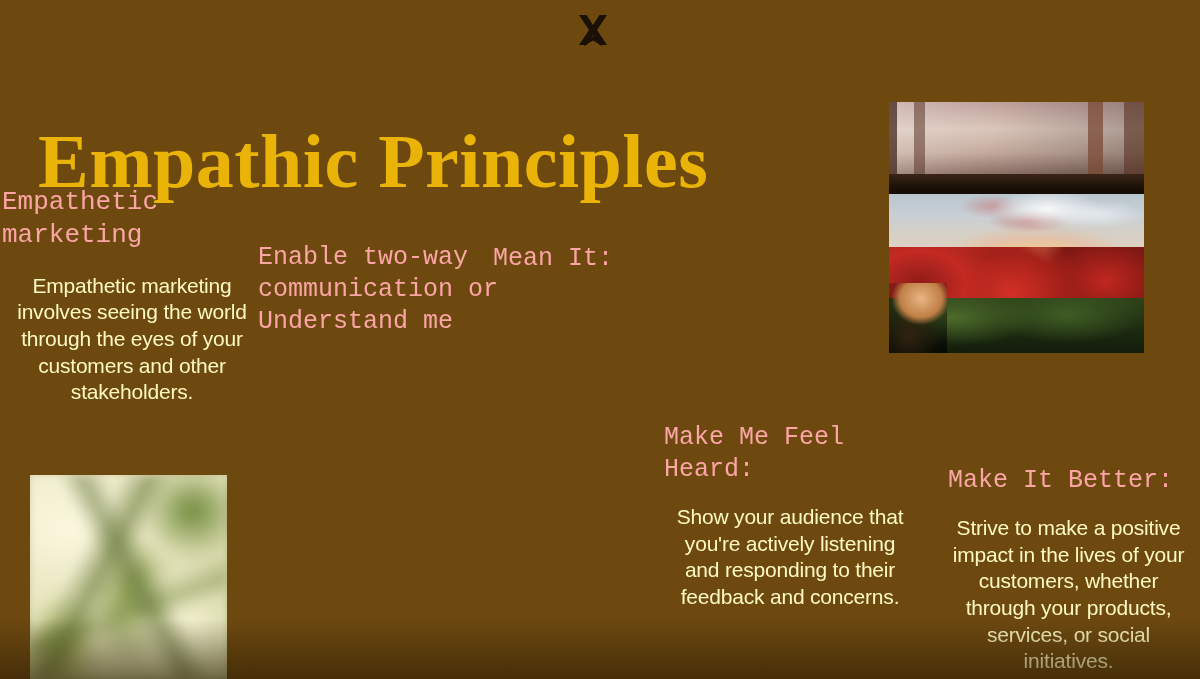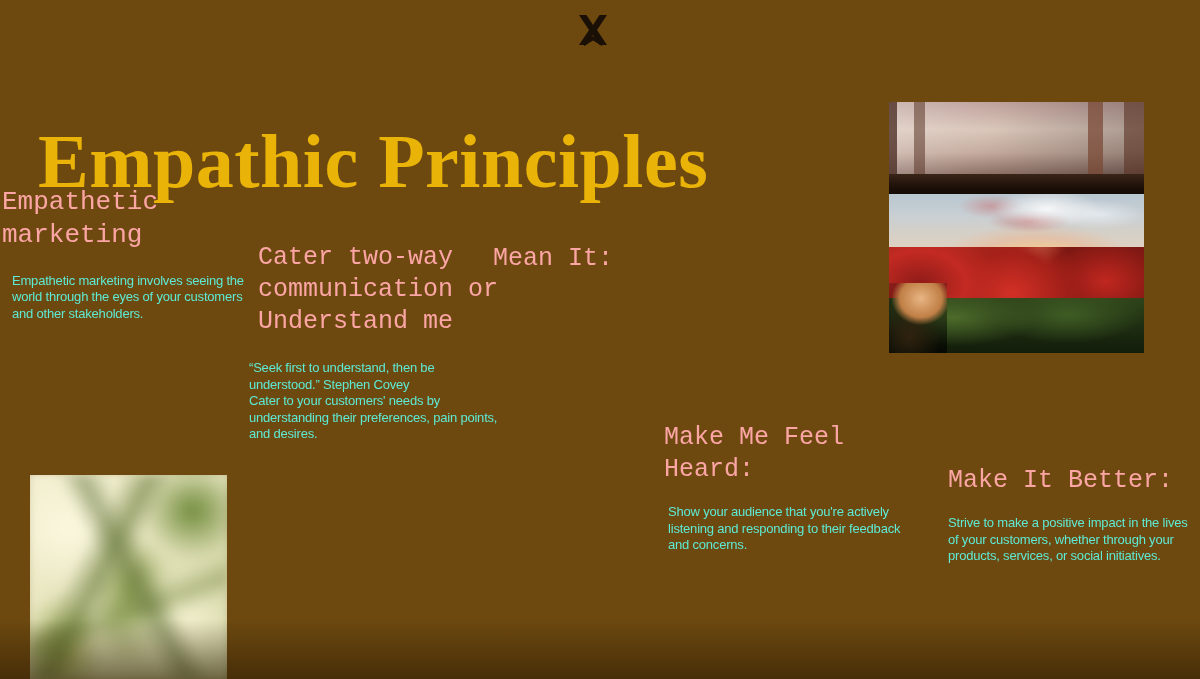--- a/index.html
+++ b/index.html
@@ -52,26 +52,27 @@
   .block { position: absolute; }
   .block-heading {
     font-family: Liberation Mono, monospace;
     color: #fca5a5;
     font-size: 25px;
     line-height: 1.28;
     margin: 0 0 10px 0;
     font-weight: 400;
   }
   .block-body {
-    color: #5eead4;
-    font-size: 13px;
+    color: #fef9c3;
+    font-size: 21px;
     line-height: 1.27;
     letter-spacing: -0.2px;
     margin: 0;
     white-space: pre-line;
+    text-align: center;
   }
 
   
   #block-empathetic-marketing { left: 0px;   top: 186px; width: 252px; }
   #block-empathetic-marketing .block-heading { font-size: 26px; margin-bottom: 20px; padding-left: 2px; }
   #block-empathetic-marketing .block-body    { padding-left: 12px; }
 
   #block-enable-two-way        { left: 249px; top: 242px; width: 250px; }
   #block-enable-two-way .block-heading { margin-bottom: 22px; padding-left: 9px; }
 
@@ -215,23 +216,21 @@
     <div class="lily-base"></div>
     <div class="lily-stems"></div>
   </div>
 
   <div class="block" id="block-empathetic-marketing">
     <h2 class="block-heading">Empathetic marketing</h2>
     <p class="block-body">Empathetic marketing involves seeing the world through the eyes of your customers and other stakeholders.</p>
   </div>
 
   <div class="block" id="block-enable-two-way">
-    <h2 class="block-heading">Cater two-way communication or Understand me</h2>
-    <p class="block-body">“Seek first to understand, then be understood.” Stephen Covey
-Cater to your customers' needs by understanding their preferences, pain points, and desires.</p>
+    <h2 class="block-heading">Enable two-way communication or Understand me</h2>
   </div>
 
   <div class="block" id="block-mean-it">
     <h2 class="block-heading">Mean It:</h2>
   </div>
 
   <div class="block" id="block-make-me-feel-heard">
     <h2 class="block-heading">Make Me Feel Heard:</h2>
     <p class="block-body">Show your audience that you're actively listening and responding to their feedback and concerns.</p>
   </div>

